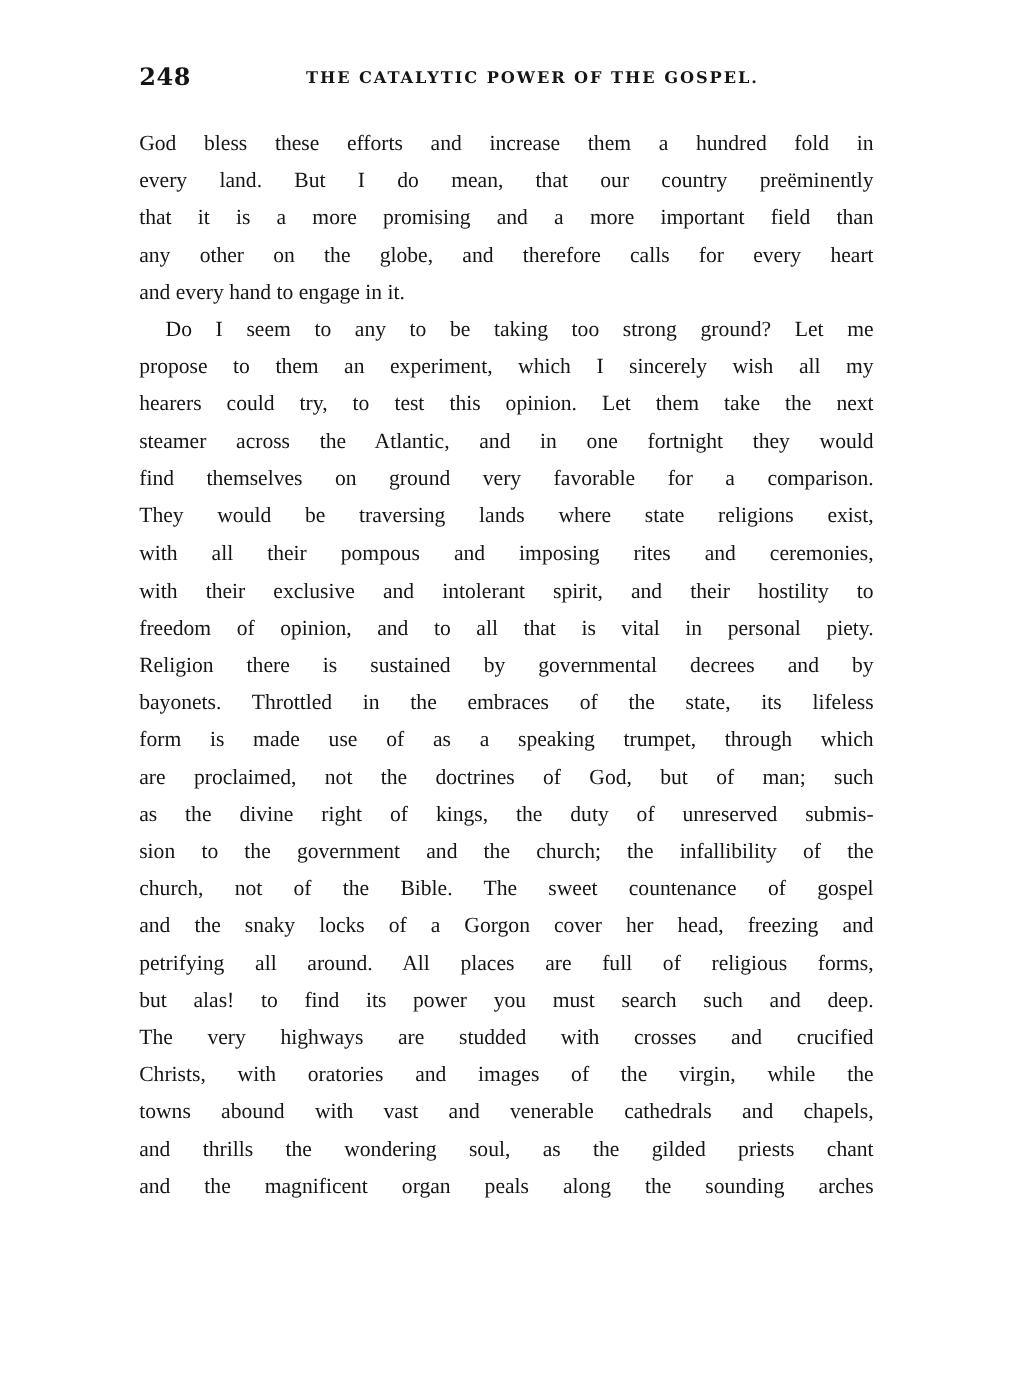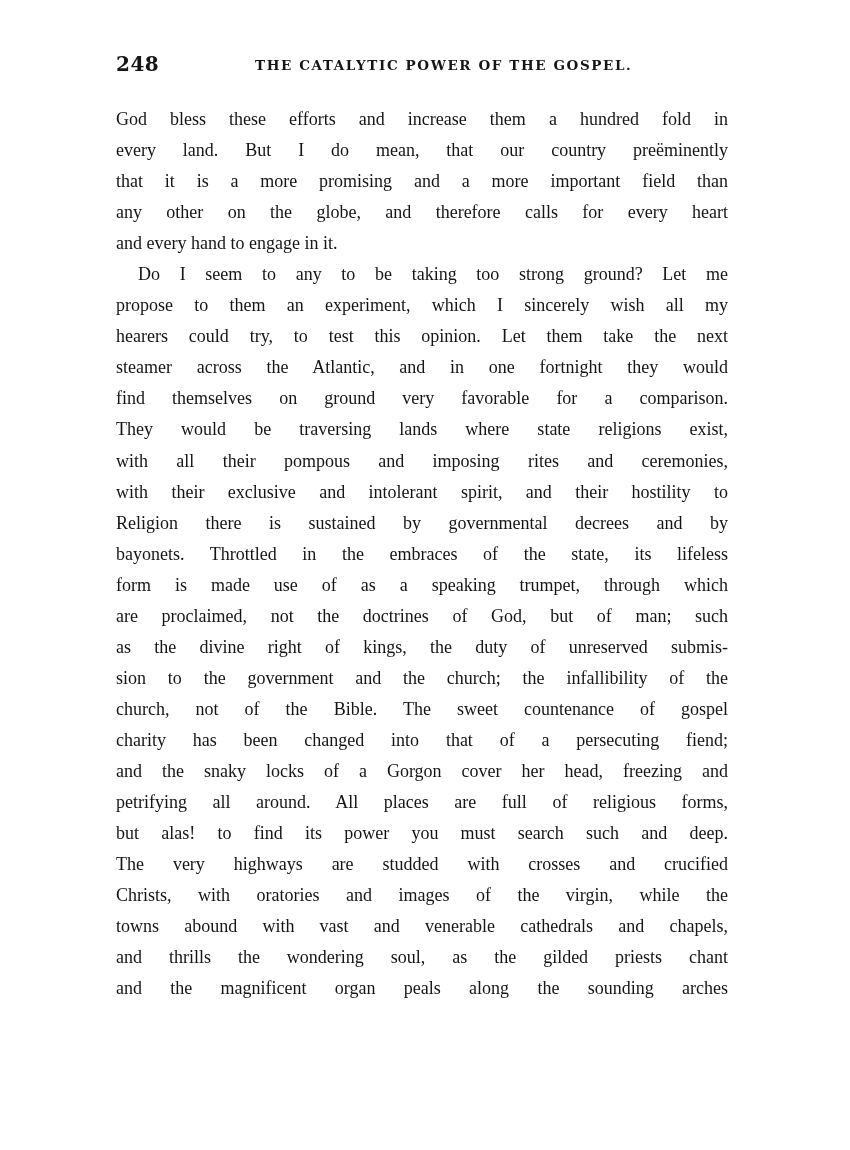--- a/index.html
+++ b/index.html
@@ -32,28 +32,28 @@
     </div>
     <div>
       <div class="line indent">Do I seem to any to be taking too strong ground? Let me</div>
       <div class="line">propose to them an experiment, which I sincerely wish all my</div>
       <div class="line">hearers could try, to test this opinion. Let them take the next</div>
       <div class="line">steamer across the Atlantic, and in one fortnight they would</div>
       <div class="line">find themselves on ground very favorable for a comparison.</div>
       <div class="line">They would be traversing lands where state religions exist,</div>
       <div class="line">with all their pompous and imposing rites and ceremonies,</div>
       <div class="line">with their exclusive and intolerant spirit, and their hostility to</div>
+      <div class="line">freedom of opinion, and to all that is vital in personal piety.</div>
       <div class="line">Religion there is sustained by governmental decrees and by</div>
       <div class="line">bayonets. Throttled in the embraces of the state, its lifeless</div>
       <div class="line">form is made use of as a speaking trumpet, through which</div>
       <div class="line">are proclaimed, not the doctrines of God, but of man; such</div>
       <div class="line">as the divine right of kings, the duty of unreserved submis-</div>
       <div class="line">sion to the government and the church; the infallibility of the</div>
       <div class="line">church, not of the Bible. The sweet countenance of gospel</div>
-      <div class="line">charity has been changed into that of a persecuting fiend;</div>
       <div class="line">and the snaky locks of a Gorgon cover her head, freezing and</div>
       <div class="line">petrifying all around. All places are full of religious forms,</div>
       <div class="line">but alas! to find its power you must search such and deep.</div>
       <div class="line">The very highways are studded with crosses and crucified</div>
       <div class="line">Christs, with oratories and images of the virgin, while the</div>
       <div class="line">towns abound with vast and venerable cathedrals and chapels,</div>
       <div class="line">and thrills the wondering soul, as the gilded priests chant</div>
       <div class="line">and the magnificent organ peals along the sounding arches</div>
     </div>
   </div>

